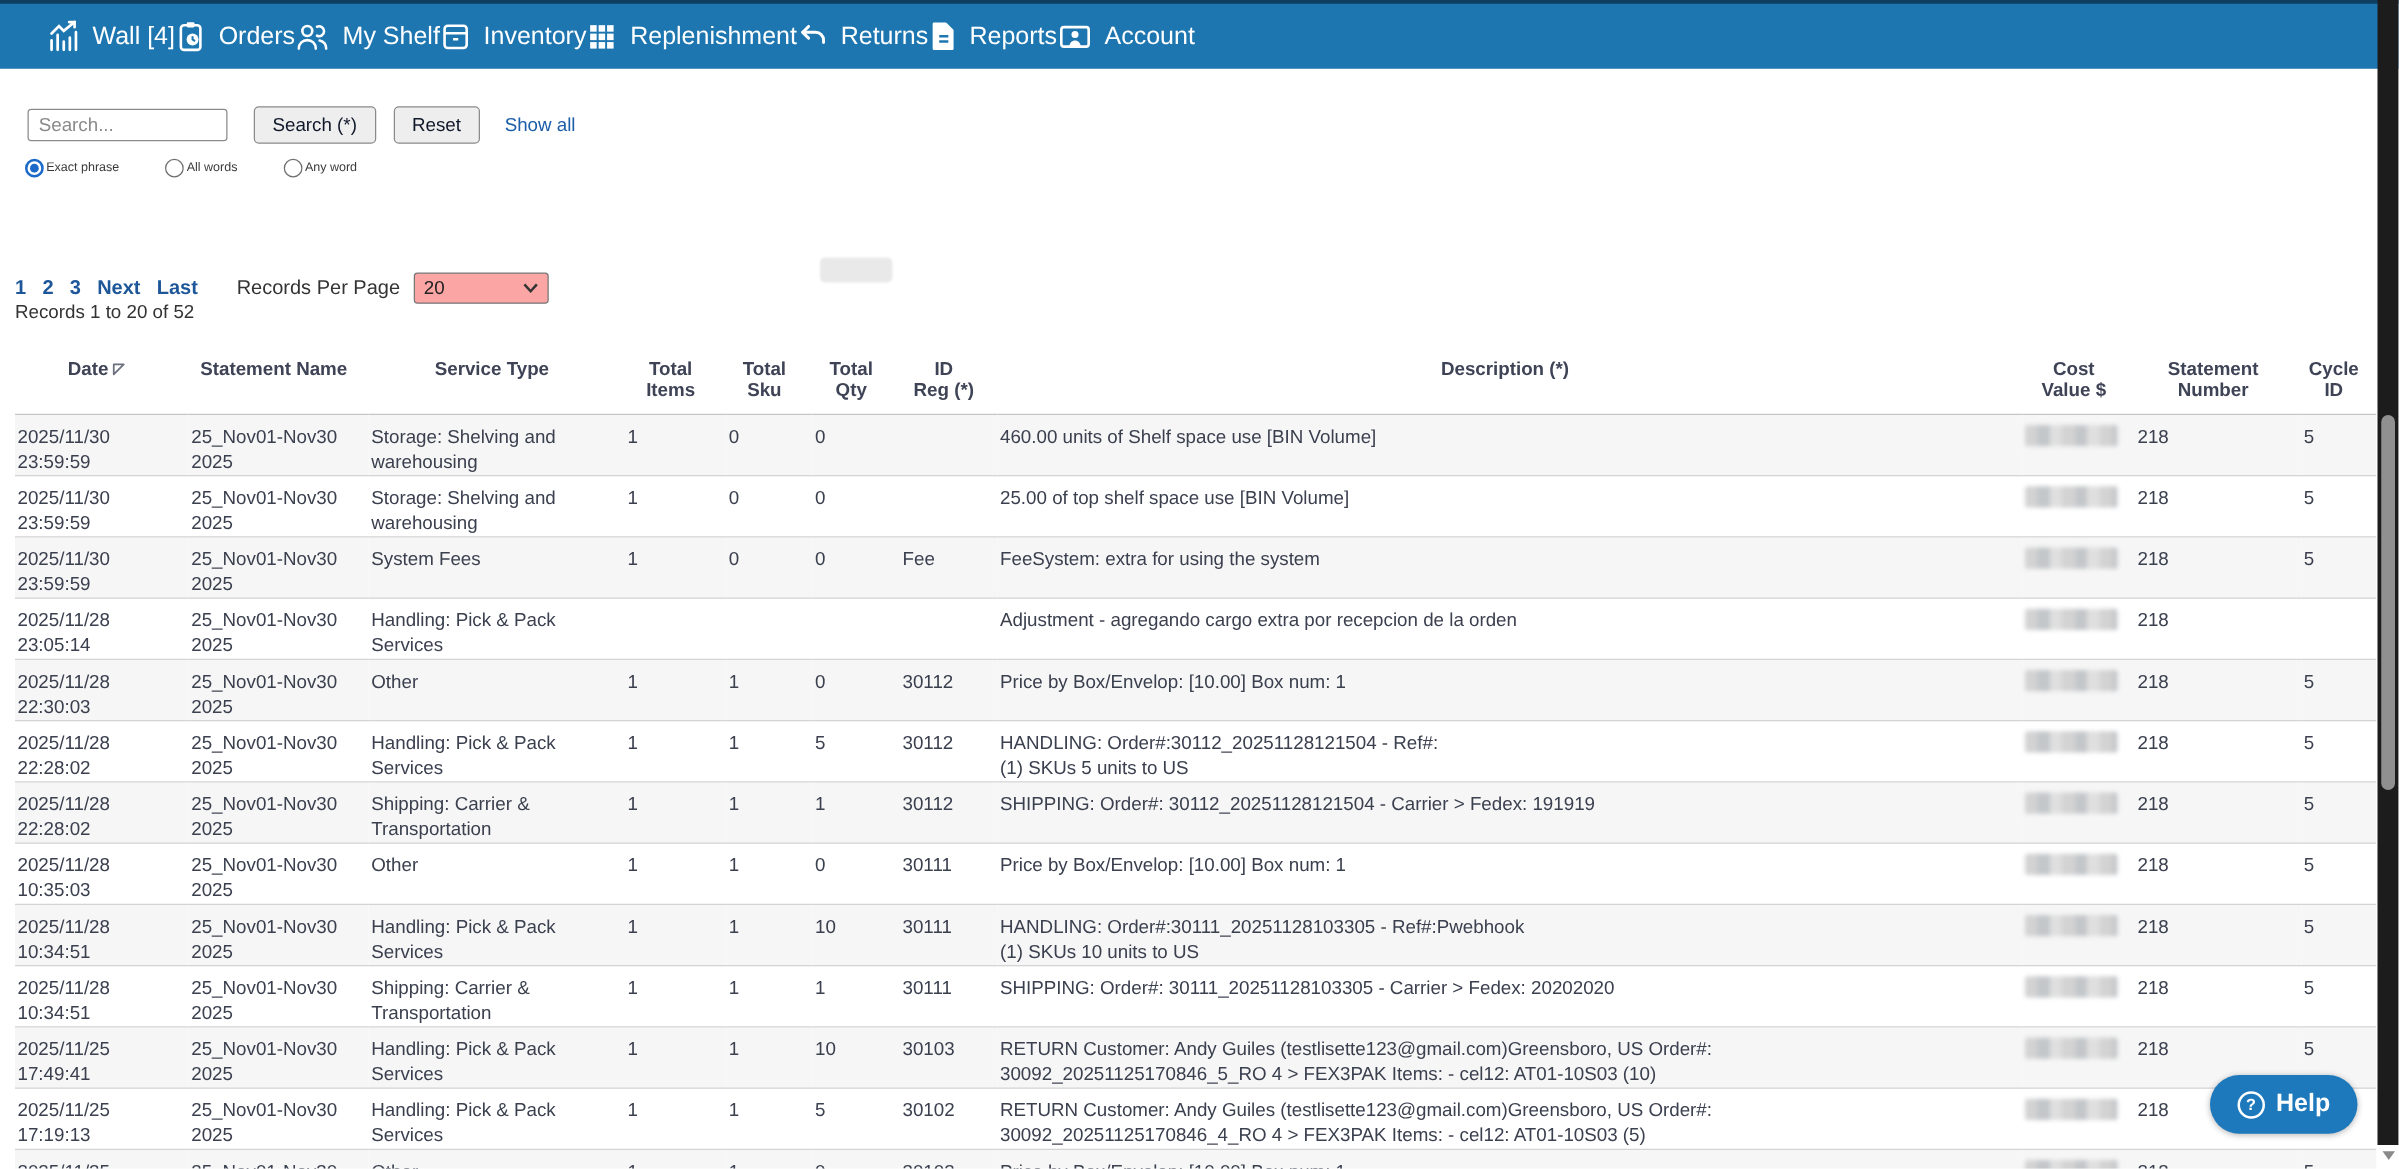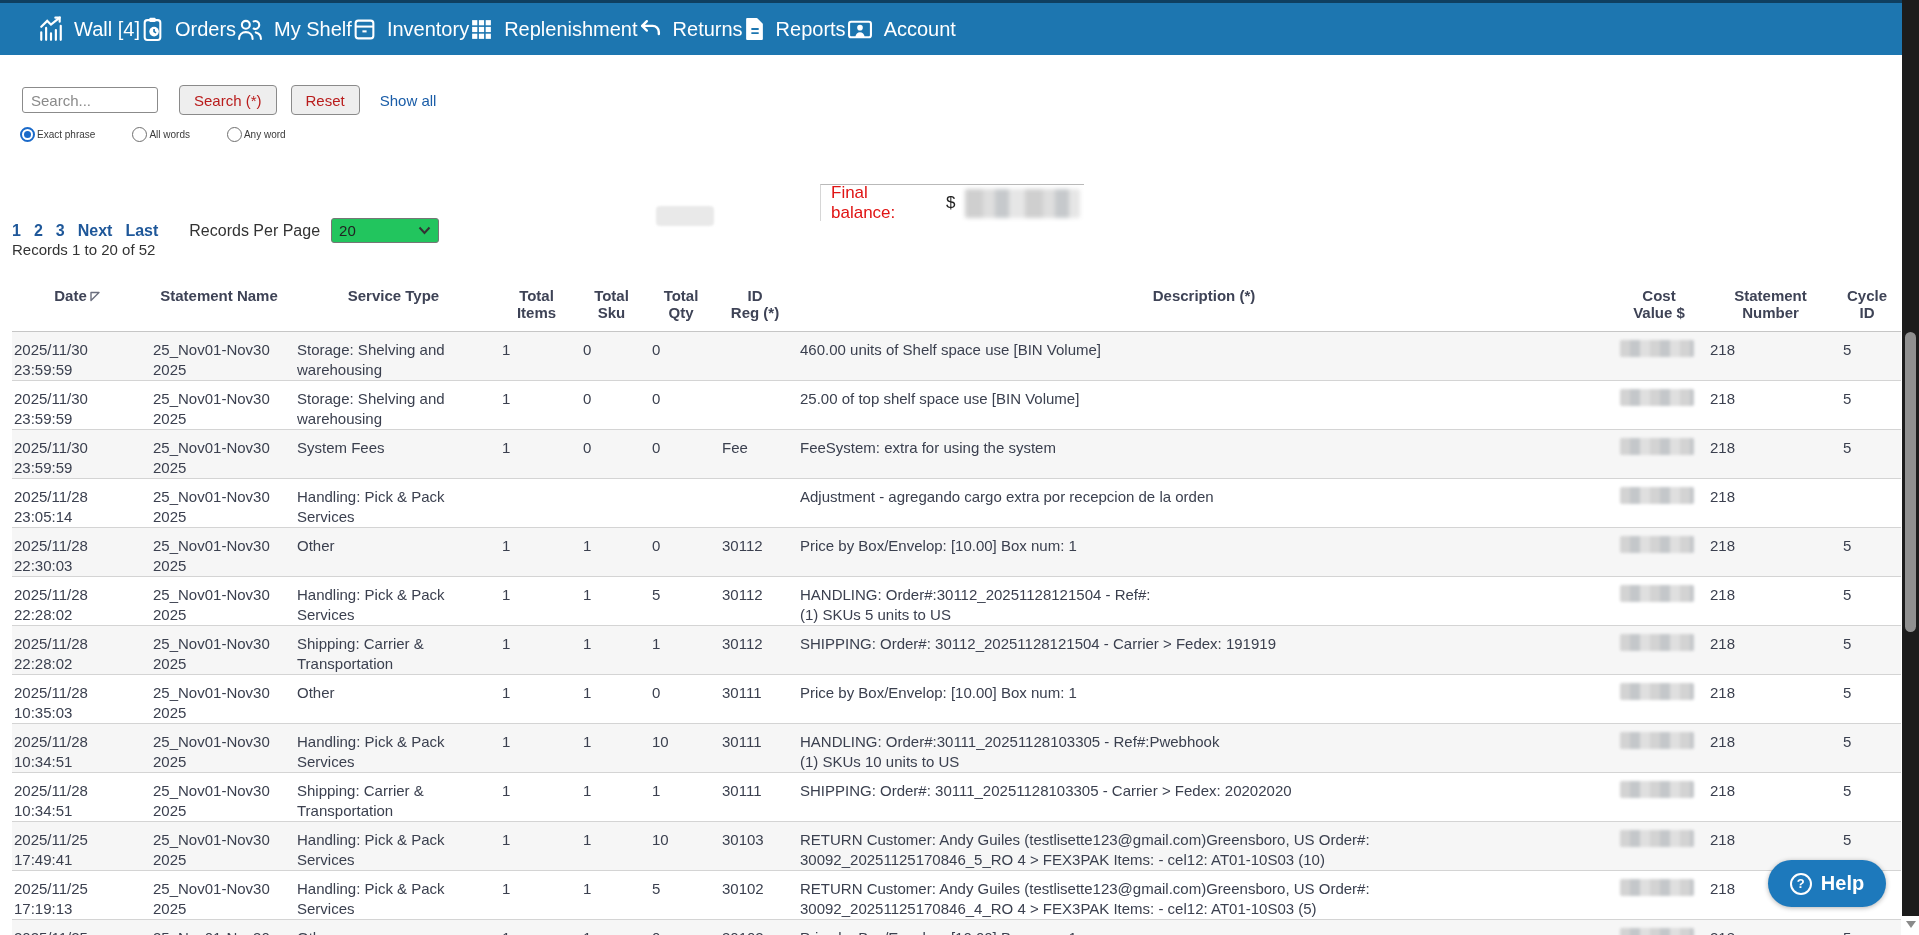--- a/index.html
+++ b/index.html
@@ -9,25 +9,25 @@
   
   .topnav{position:absolute;top:0;left:0;width:1919px;height:55px;background:#1d76b0;
           border-top:3px solid #0f3f60;box-sizing:border-box;display:flex;align-items:center;
           padding-left:38px;}
   .nav-item{display:flex;align-items:center;gap:10px;color:#fff;font-size:20px;cursor:pointer;white-space:nowrap;}
   .nav-icon{display:flex;align-items:center;}
   .nav-icon svg{display:block;}
 
   
   .search-row{position:absolute;top:85px;left:22px;display:flex;align-items:center;}
-  .search-input{width:136px;height:26px;box-sizing:border-box;border:1px solid #8b8b8b;border-radius:3px;
+  .search-input{width:160px;height:26px;box-sizing:border-box;border:1px solid #8b8b8b;border-radius:3px;
                 padding:0 8px;font-size:15px;font-family:inherit;color:#333;}
   .search-input::placeholder{color:#8a8a8a;}
   .btn{height:30px;padding:0 14px;margin-left:21px;background:#eeeeee;border:1px solid #8a8a8a;
-       border-radius:4px;font-size:15px;font-family:inherit;color:#b91c1c;cursor:pointer;}
+       border-radius:4px;font-size:15px;font-family:inherit;color:#0f172a;cursor:pointer;}
   .btn.reset{margin-left:14px;}
   .show-all{margin-left:20px;color:#1a5da8;font-size:15px;cursor:pointer;text-decoration:none;}
 
   .radio-row{position:absolute;top:127px;left:20px;display:flex;align-items:center;gap:37px;
              font-size:10px;color:#3a3a3a;}
   .radio-opt{display:flex;align-items:center;cursor:pointer;}
   .radio{width:15px;height:15px;border-radius:50%;border:1px solid #6f6f6f;box-sizing:border-box;
          background:#fff;display:inline-block;position:relative;margin-right:2px;}
   .radio.checked{border:2px solid #1b6ac9;}
   .radio.checked::after{content:"";position:absolute;left:2px;top:2px;width:7px;height:7px;border-radius:50%;background:#1b6ac9;}
@@ -39,21 +39,21 @@
   .bal-label{color:#e01414;font-size:17px;}
   .bal-cur{color:#222;font-size:17px;margin-left:14px;}
   .bal-blur{margin-left:10px;width:120px;height:29px;border-radius:2px;filter:blur(2.2px);
             background:repeating-linear-gradient(90deg,#cfcfcf 0 18px,#dedede 18px 30px,#c6c9cc 30px 44px,#e6e6e6 44px 60px);}
 
   
   .pager{position:absolute;left:12px;top:218px;display:flex;align-items:center;font-size:16px;}
   .page-link{color:#1e5799;font-weight:bold;margin-right:13px;cursor:pointer;}
   .rpp-label{color:#333;margin-left:18px;margin-right:11px;}
   .select-box{width:108px;height:25px;box-sizing:border-box;border:1px solid #767676;border-radius:3px;
-              background:#22c55e;display:flex;align-items:center;justify-content:space-between;
+              background:#fca5a5;display:flex;align-items:center;justify-content:space-between;
               padding:0 7px;font-size:15px;color:#222;cursor:pointer;}
   .records-summary{position:absolute;left:12px;top:241px;font-size:15px;color:#333;}
 
   
   .data-table{position:absolute;left:12px;top:280px;width:1889px;border-collapse:collapse;table-layout:fixed;}
   .data-table th{font-size:15px;font-weight:bold;color:#3e4356;text-align:center;vertical-align:top;
                  padding:7px 10px 10px 2px;border-bottom:1px solid #c6c6c6;}
   .data-table thead tr{height:50px;}
   .data-table td{font-size:15px;color:#3b404f;vertical-align:top;padding:8px 10px 0 2px;
                  border-bottom:1px solid #d4d4d4;line-height:1.32;}
@@ -189,25 +189,20 @@
         <span class="radio-label">All words</span>
       </label>
       <label class="radio-opt">
         <span class="radio"></span>
         <span class="radio-label">Any word</span>
       </label>
     </div>
 
   <div class="blob"></div>
 
-  <div class="balance-box">
-    <span class="bal-label">Final balance:</span>
-    <span class="bal-cur">$</span>
-    <span class="bal-blur"></span>
-  </div>
 
   <div class="pager">
     <span id="pageLinks" style="display:flex;align-items:center;">
         <span class="page-link">1</span>
         <span class="page-link">2</span>
         <span class="page-link">3</span>
         <span class="page-link">Next</span>
         <span class="page-link">Last</span>
       </span>
     <span class="rpp-label">Records Per Page</span>

